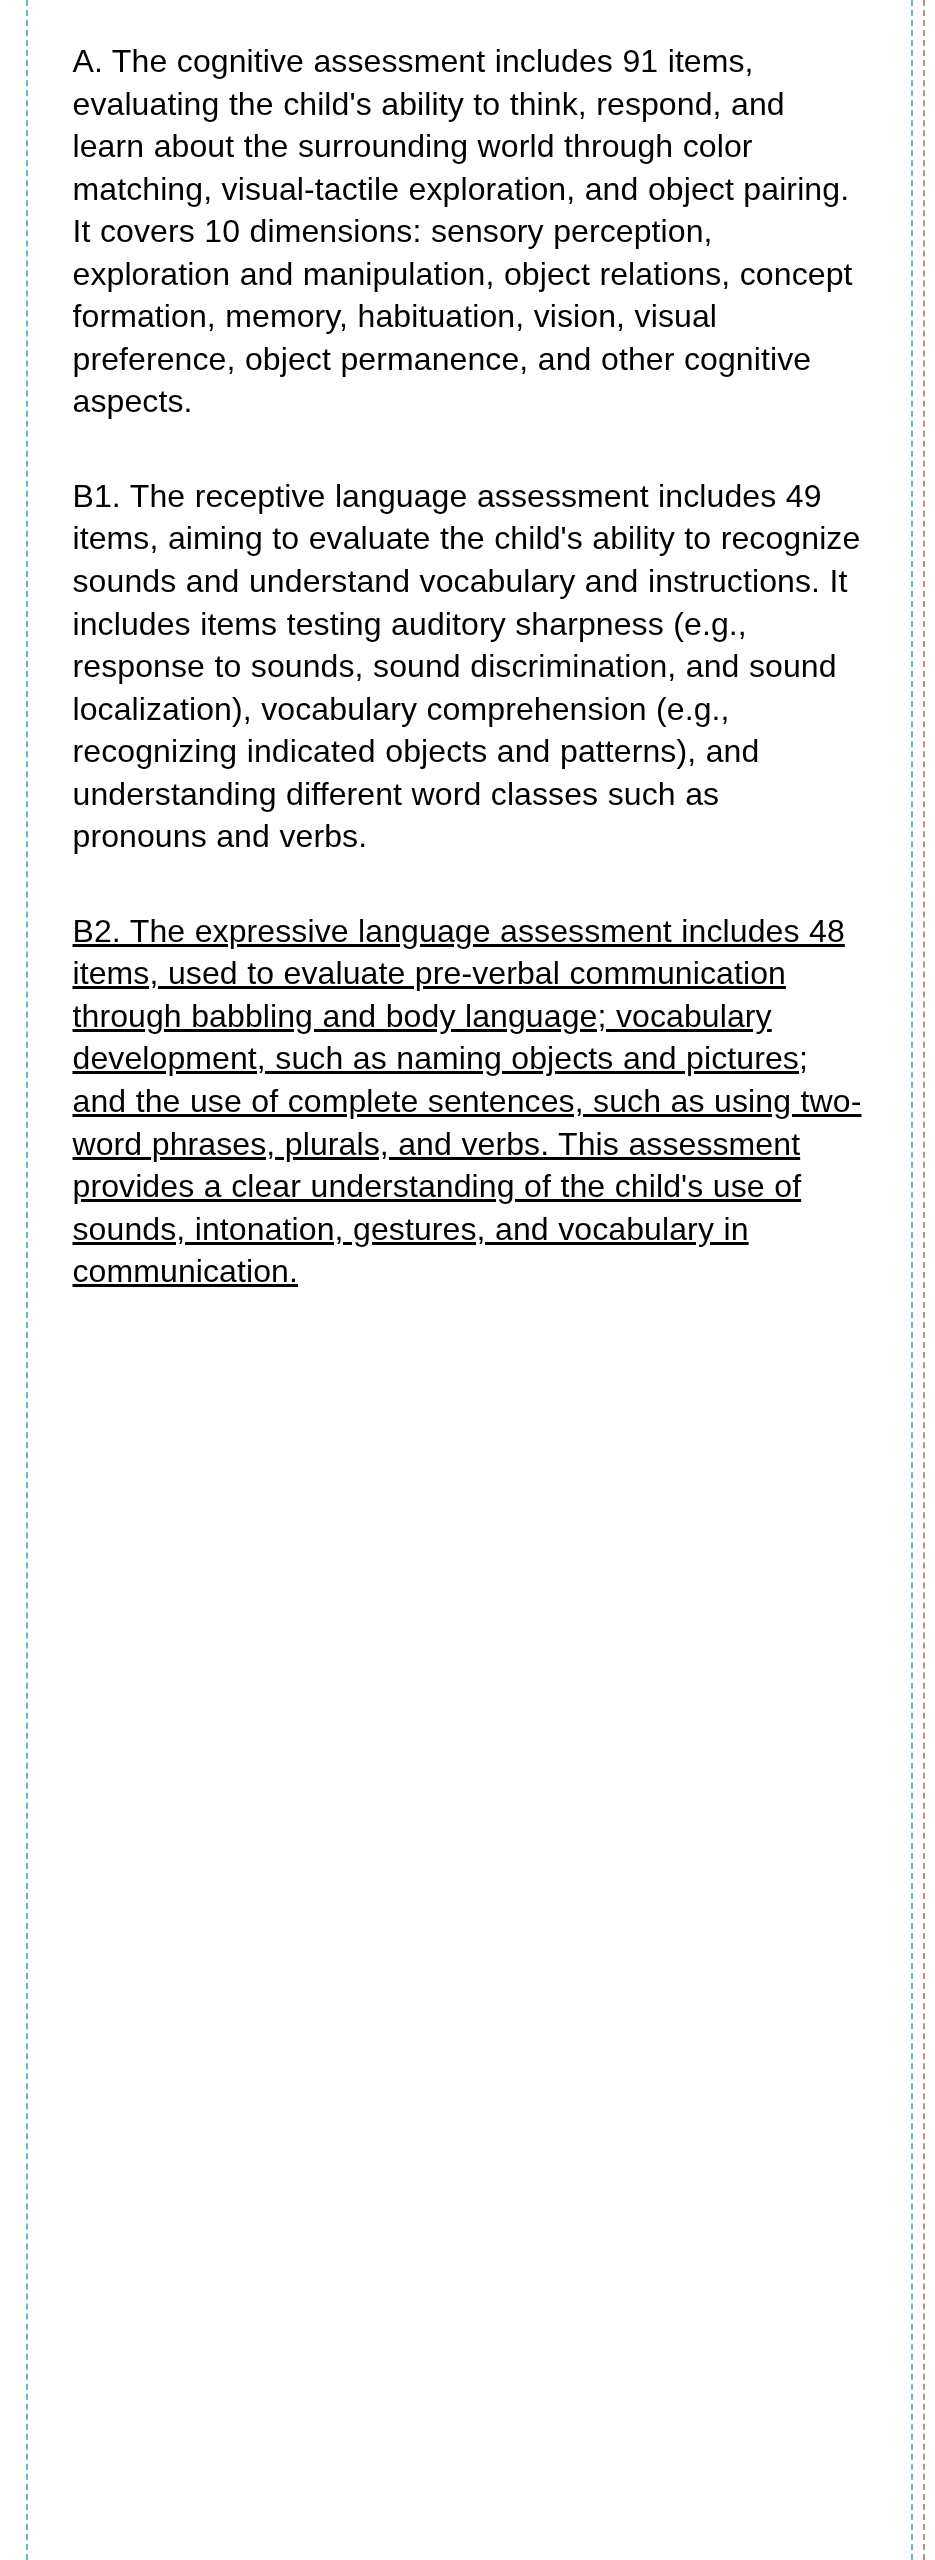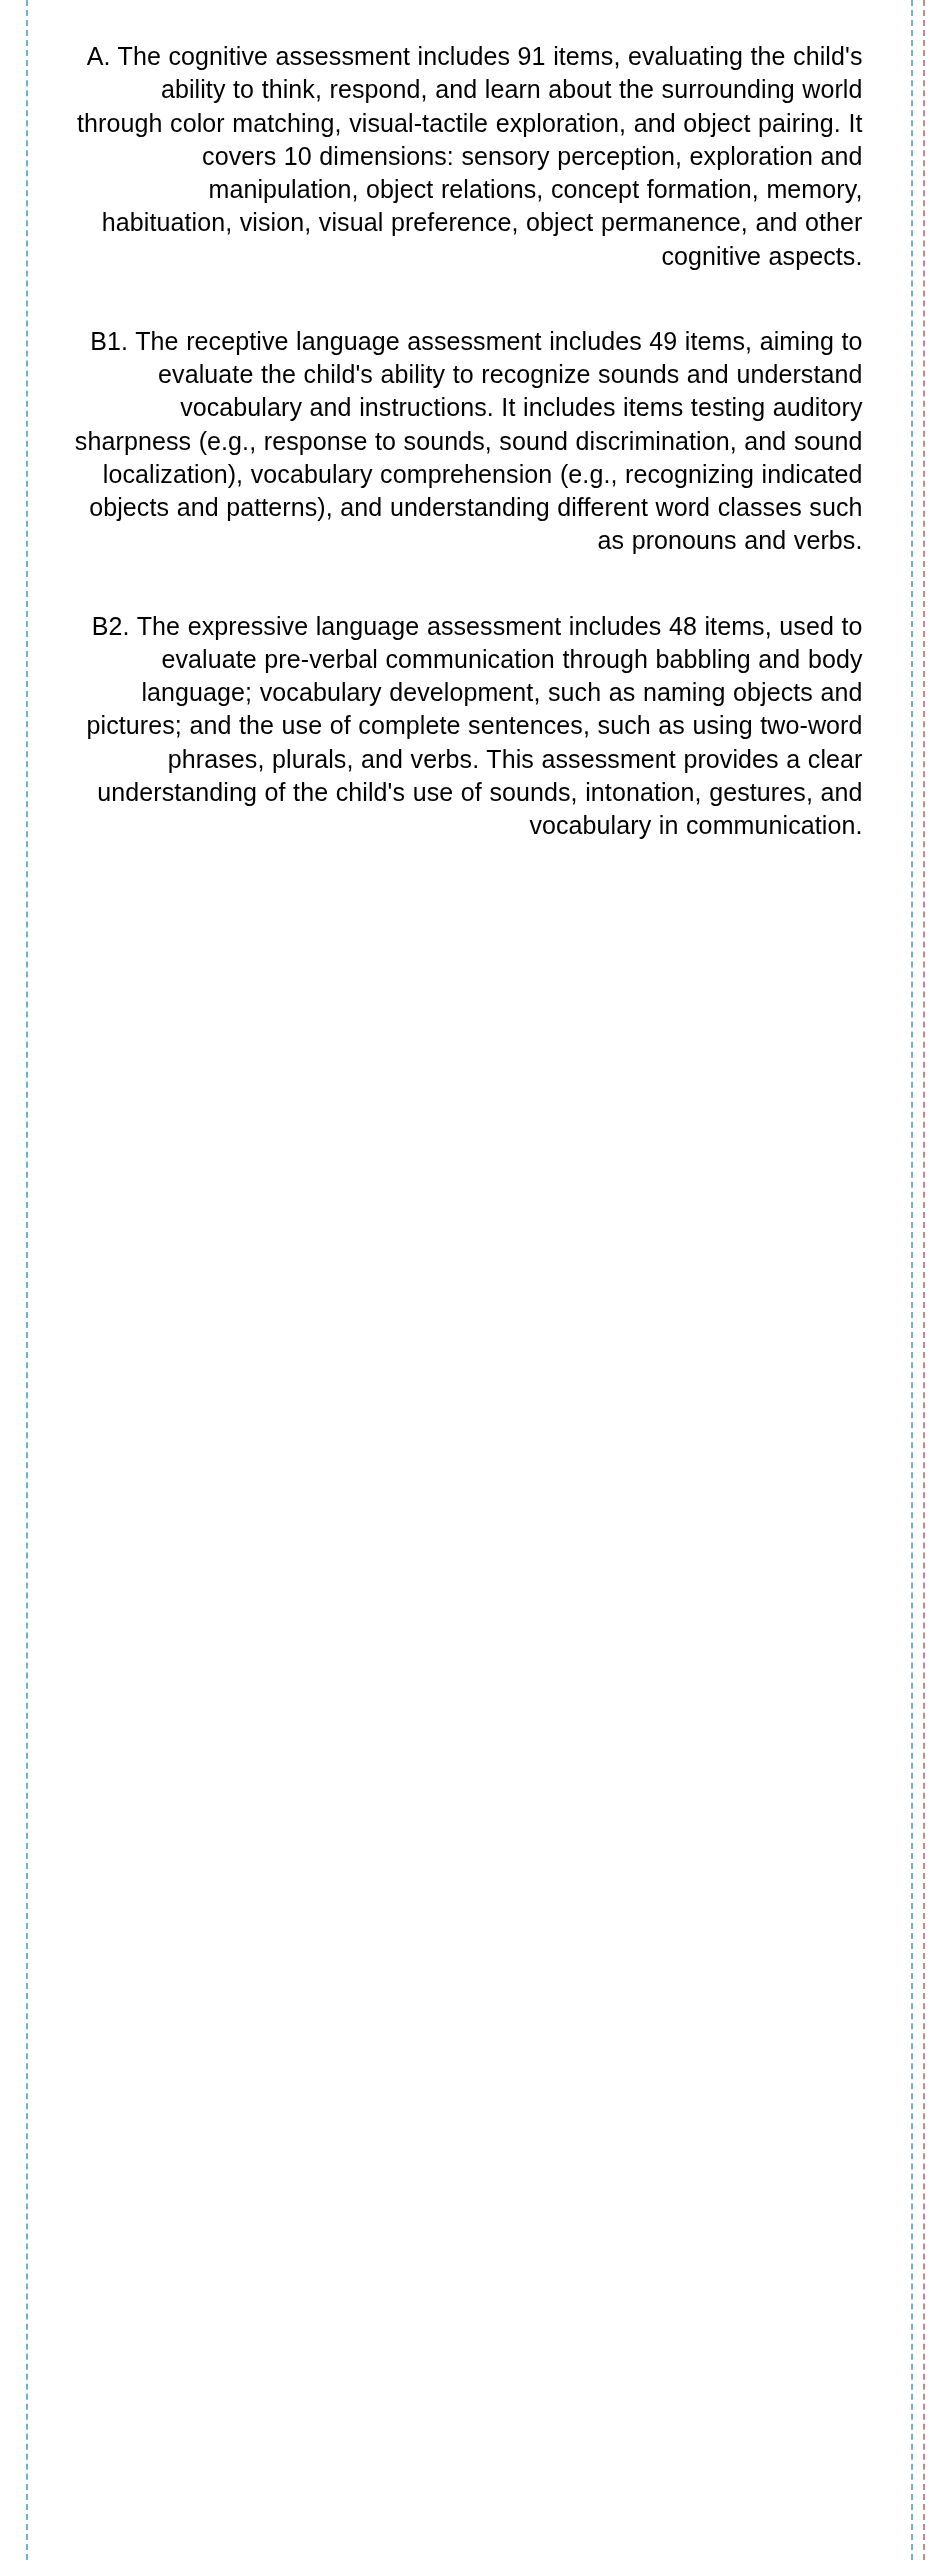--- a/index.html
+++ b/index.html
@@ -33,28 +33,28 @@
   .guide-right { right: 22px; }
   .guide-right-2 { right: 10px; border-left: 2px dashed #c98a8a; }
 
   .content {
     position: relative;
     z-index: 2;
     width: 790px;
     margin: 0 auto;
   }
   p.para {
-    text-align: right;
-    font-size: 25px;
+    text-align: left;
+    font-size: 32px;
     line-height: 1.33;
     margin: 0 0 52px 0;
     letter-spacing: 0.1px;
     word-spacing: 0.5px;
   }
-  p.para:last-child { margin-bottom: 16px; }
+  p.para:last-child { margin-bottom: 16px; text-decoration: underline; }
   .first { margin-top: 18px; }
 </style>
 </head>
 <body>
 
 <div class="page">
 
   <div class="guide guide-left"></div>
   <div class="guide guide-right"></div>
   <div class="guide guide-right-2"></div>

